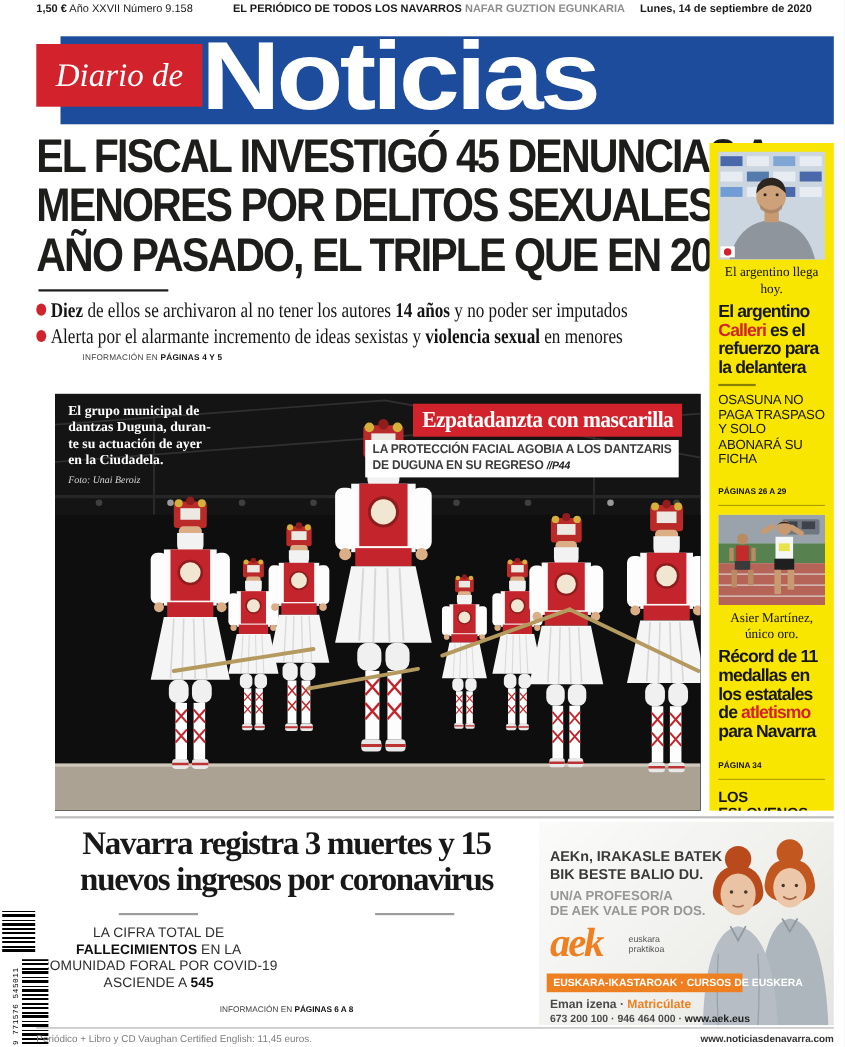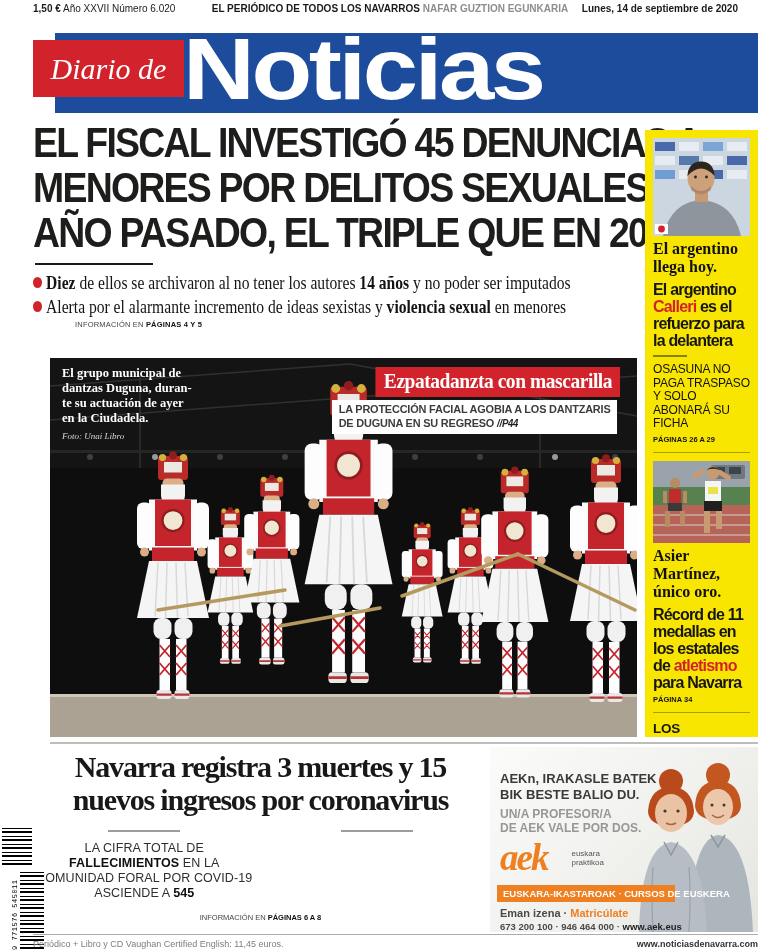--- a/index.html
+++ b/index.html
@@ -42,26 +42,26 @@
         white-space:nowrap;transform:scaleX(0.93);transform-origin:100% 50%;}
   .red-label span{font-family:"Liberation Serif",serif;font-weight:bold;font-size:21px;color:#fff;letter-spacing:-0.5px;}
   .white-sublabel{position:absolute;right:20px;top:42px;background:#fff;padding:3px 7px 4px 7px;
         transform:scaleX(0.95);transform-origin:100% 50%;}
   .wsl-line{white-space:nowrap;font-size:11.5px;line-height:13.5px;color:#3c3c3c;letter-spacing:-0.2px;font-weight:bold;}
   .wsl-page{font-style:italic;font-size:10px;color:#222;}
   
   .sidebar{position:absolute;left:645px;top:130px;width:113px;height:607px;background:#f9e600;
         padding:8px;box-sizing:border-box;overflow:hidden;}
   .sb-photo{width:97px;background:#ccd6e0;overflow:hidden;}
-  .sb-cap{margin-top:4px;font-family:"Liberation Serif",serif;font-weight:bold;font-size:16px;color:#111;}
+  .sb-cap{margin-top:4px;font-family:"Liberation Serif",serif;font-weight:normal;font-size:12px;color:#111;text-align:center;}
   .sb-head{margin-top:5px;font-size:16px;font-weight:bold;letter-spacing:-0.8px;line-height:17px;color:#161616;}
   .sb-red{color:#d2232c;}
   .sb-rule{margin-top:6px;width:34px;height:2px;background:#2b2b00;opacity:0.55;}
   .sb-sub{margin-top:6px;font-size:12px;line-height:13.5px;color:#111;letter-spacing:-0.2px;}
-  .sb-pages{margin-top:4px;font-size:7.5px;font-weight:bold;color:#111;}
+  .sb-pages{margin-top:17px;font-size:7.5px;font-weight:bold;color:#111;}
   .sb-div{margin:8px 0;height:1px;background:#a89e00;}
   .sb-head3{font-size:13.5px;font-weight:bold;letter-spacing:-0.3px;line-height:15px;color:#161616;}
   
   .mid-rule{position:absolute;left:50px;top:742px;width:708px;height:2px;background:#bdbdbd;}
   
   .covid{position:absolute;left:33px;top:750px;width:455px;}
   .covid-headline{text-align:center;font-family:"Liberation Serif",serif;font-weight:bold;
         font-size:30px;line-height:33px;letter-spacing:-1.2px;color:#181818;white-space:nowrap;}
   .covid-cols{display:flex;gap:10px;margin-top:14px;}
   .covid-col{flex:1;text-align:center;}
@@ -98,21 +98,21 @@
   .footer-rule{position:absolute;left:33px;top:934px;width:725px;height:1px;background:#ababab;}
   .footer-left{position:absolute;left:33px;top:939px;font-size:9px;color:#7d7d7d;}
   .footer-right{position:absolute;right:10px;top:939px;font-size:9px;font-weight:bold;color:#333;}
 </style>
 </head>
 <body>
 
 <div class="page">
 
   <div class="topbar">
-    <span class="tb-left"><b>1,50 €</b><span> Año XXVII Número 6.020</span></span>
+    <span class="tb-left"><b>1,50 €</b><span> Año XXVII Número 9.158</span></span>
     <span class="tb-center"><span class="es">EL PERIÓDICO DE TODOS LOS NAVARROS </span><span class="eu">NAFAR GUZTION EGUNKARIA</span></span>
     <span class="tb-right">Lunes, 14 de septiembre de 2020</span>
   </div>
 
   <div class="mast-blue">
     <span class="logo">Noticias</span>
   </div>
   <div class="mast-red">
     <span class="diario">Diario de</span>
   </div>
@@ -191,21 +191,21 @@
         <line x1="230" y1="268" x2="330" y2="250"></line>
         <line x1="352" y1="238" x2="468" y2="196"></line>
         <line x1="468" y1="196" x2="585" y2="252"></line>
       </g>
     </svg>
     <div class="photo-caption">
       <div>El grupo municipal de</div>
       <div>dantzas Duguna, duran-</div>
       <div>te su actuación de ayer</div>
       <div>en la Ciudadela.</div>
-      <div class="photo-credit">Foto: Unai Libro</div>
+      <div class="photo-credit">Foto: Unai Beroiz</div>
     </div>
     <div class="red-label"><span>Ezpatadanzta con mascarilla</span></div>
     <div class="white-sublabel">
       <div class="wsl-line">LA PROTECCIÓN FACIAL AGOBIA A LOS DANTZARIS</div>
       <div class="wsl-line"><span>DE DUGUNA EN SU REGRESO </span><span class="wsl-page">//P44</span></div>
     </div>
   </div>
 
   <div class="sidebar">
     <div class="sb-photo" style="height:98px;">

